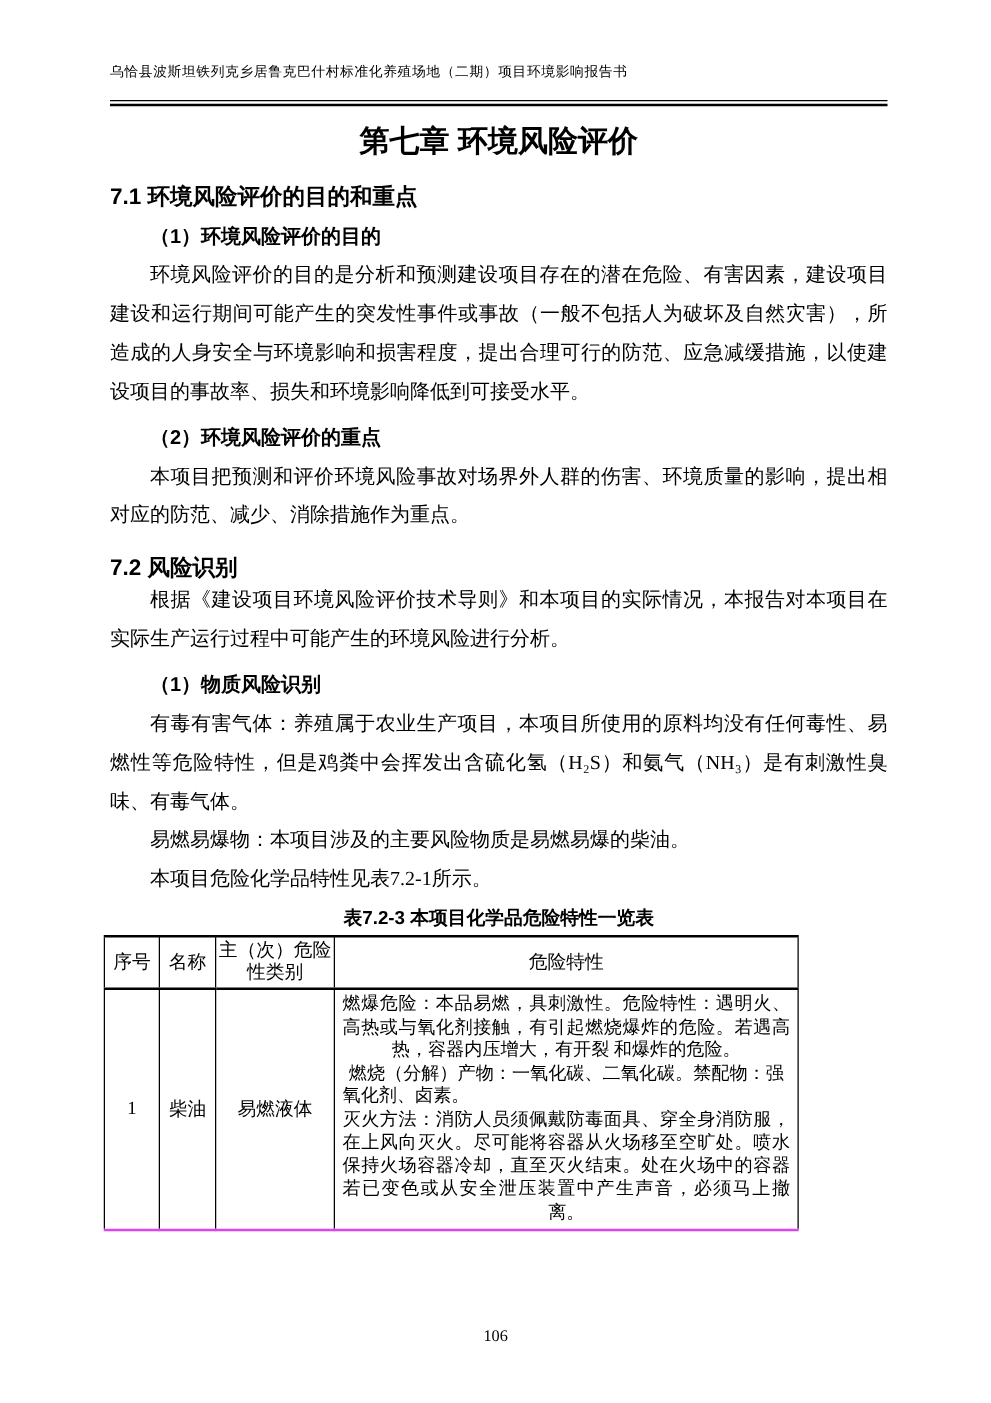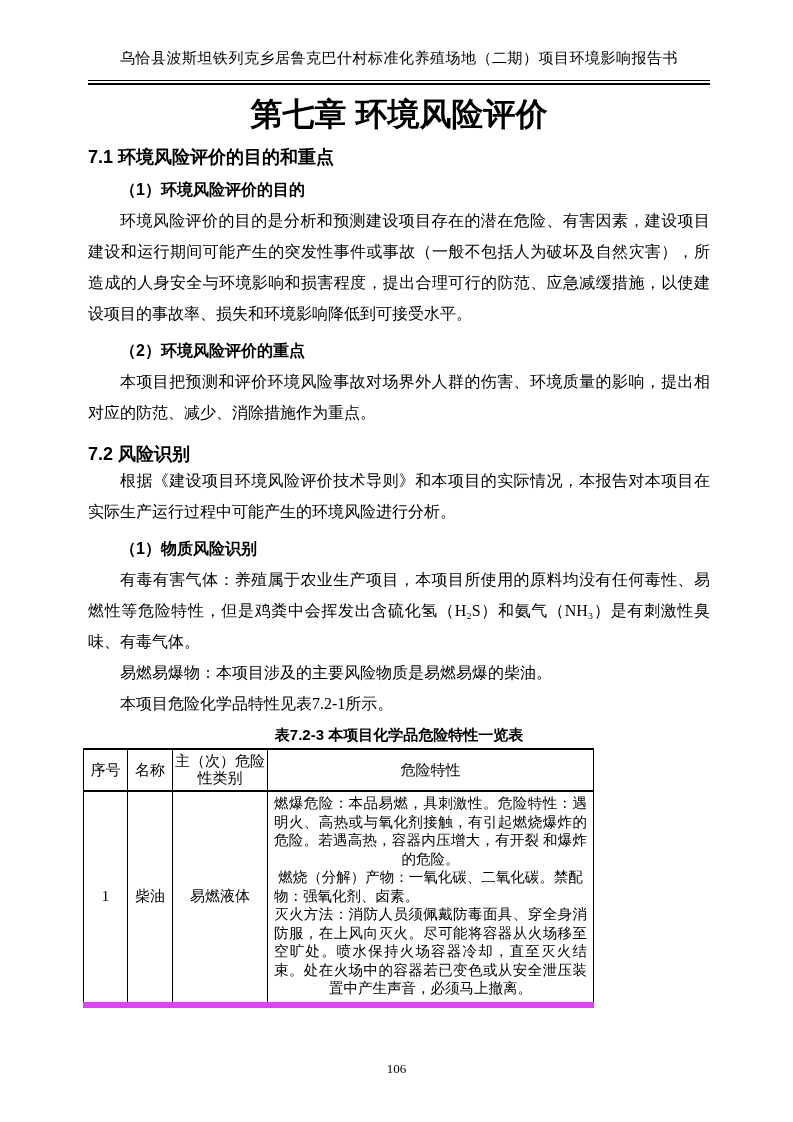--- a/index.html
+++ b/index.html
@@ -10,36 +10,36 @@
     background: #ffffff;
     color: #000000;
     font-family: "Liberation Serif", "DejaVu Serif", serif;
     overflow: hidden;
     box-sizing: border-box;
   }
   .content {
     padding: 50px 83px 0 88px;
   }
   .doc-header {
-    text-align: center;
-    font-size: 15px;
+    text-align: left;
+    font-size: 11px;
     line-height: 17px;
     letter-spacing: 0.5px;
     white-space: nowrap;
   }
   .header-rule {
     margin-top: 13px;
     height: 2px;
     border-top: 1px solid #000;
     border-bottom: 2px solid #000;
   }
   .chapter-title {
     margin-top: 12px;
     text-align: center;
-    font-size: 32px;
+    font-size: 24px;
     line-height: 34px;
     font-weight: bold;
     font-family: "Liberation Sans", "DejaVu Sans", sans-serif;
   }
   h2.sec {
     margin: 15px 0 0 0;
     font-size: 18px;
     line-height: 22px;
     font-weight: bold;
     font-family: "Liberation Sans", "DejaVu Sans", sans-serif;
@@ -62,24 +62,24 @@
   .table-title {
     margin: 6px 0 4px 0;
     text-align: center;
     font-size: 15px;
     line-height: 19px;
     font-weight: bold;
     font-family: "Liberation Sans", "DejaVu Sans", sans-serif;
   }
   table.hz {
     border-collapse: collapse;
-    width: 511px;
+    width: 556px;
     margin-left: -5px;
     border-top: 2px solid #000;
-    border-bottom: 6px solid #d946ef;
+    border-bottom: 2px solid #d946ef;
     font-size: 14.5px;
   }
   table.hz th, table.hz td {
     border: 1px solid #000;
     padding: 1px 2px;
   }
   table.hz thead th {
     font-weight: normal;
     font-size: 15px;
     line-height: 17px;

